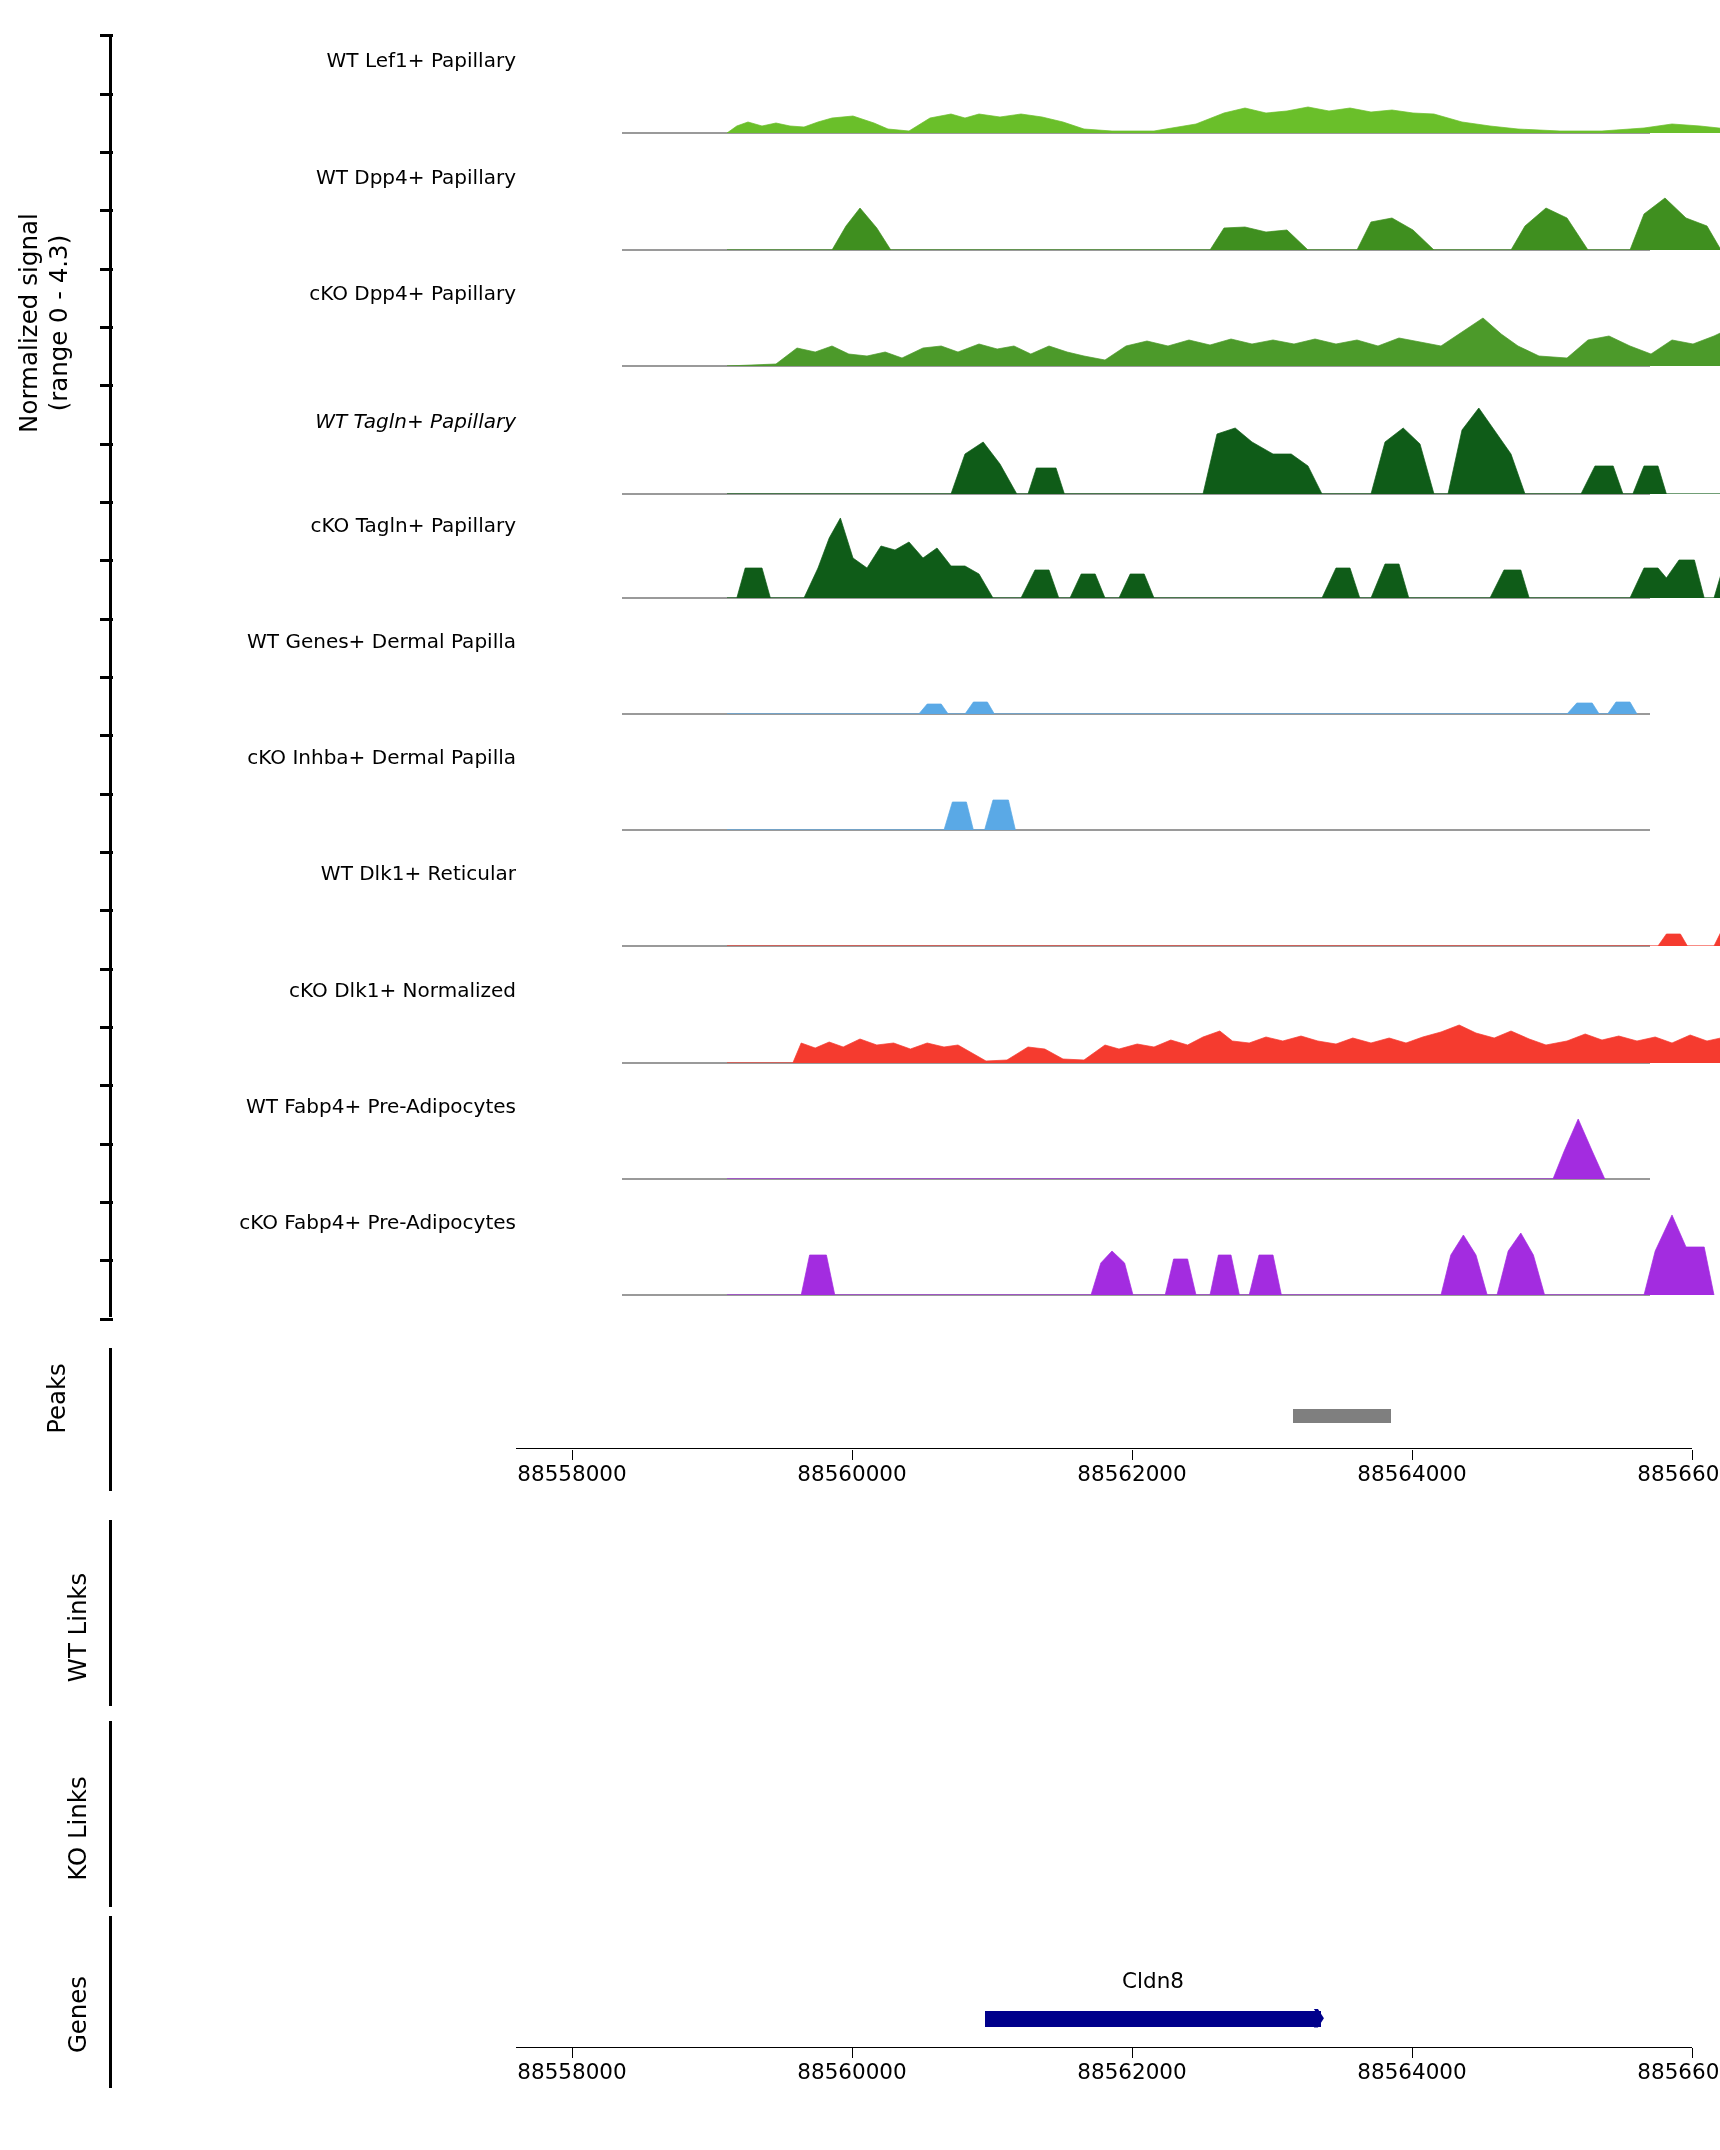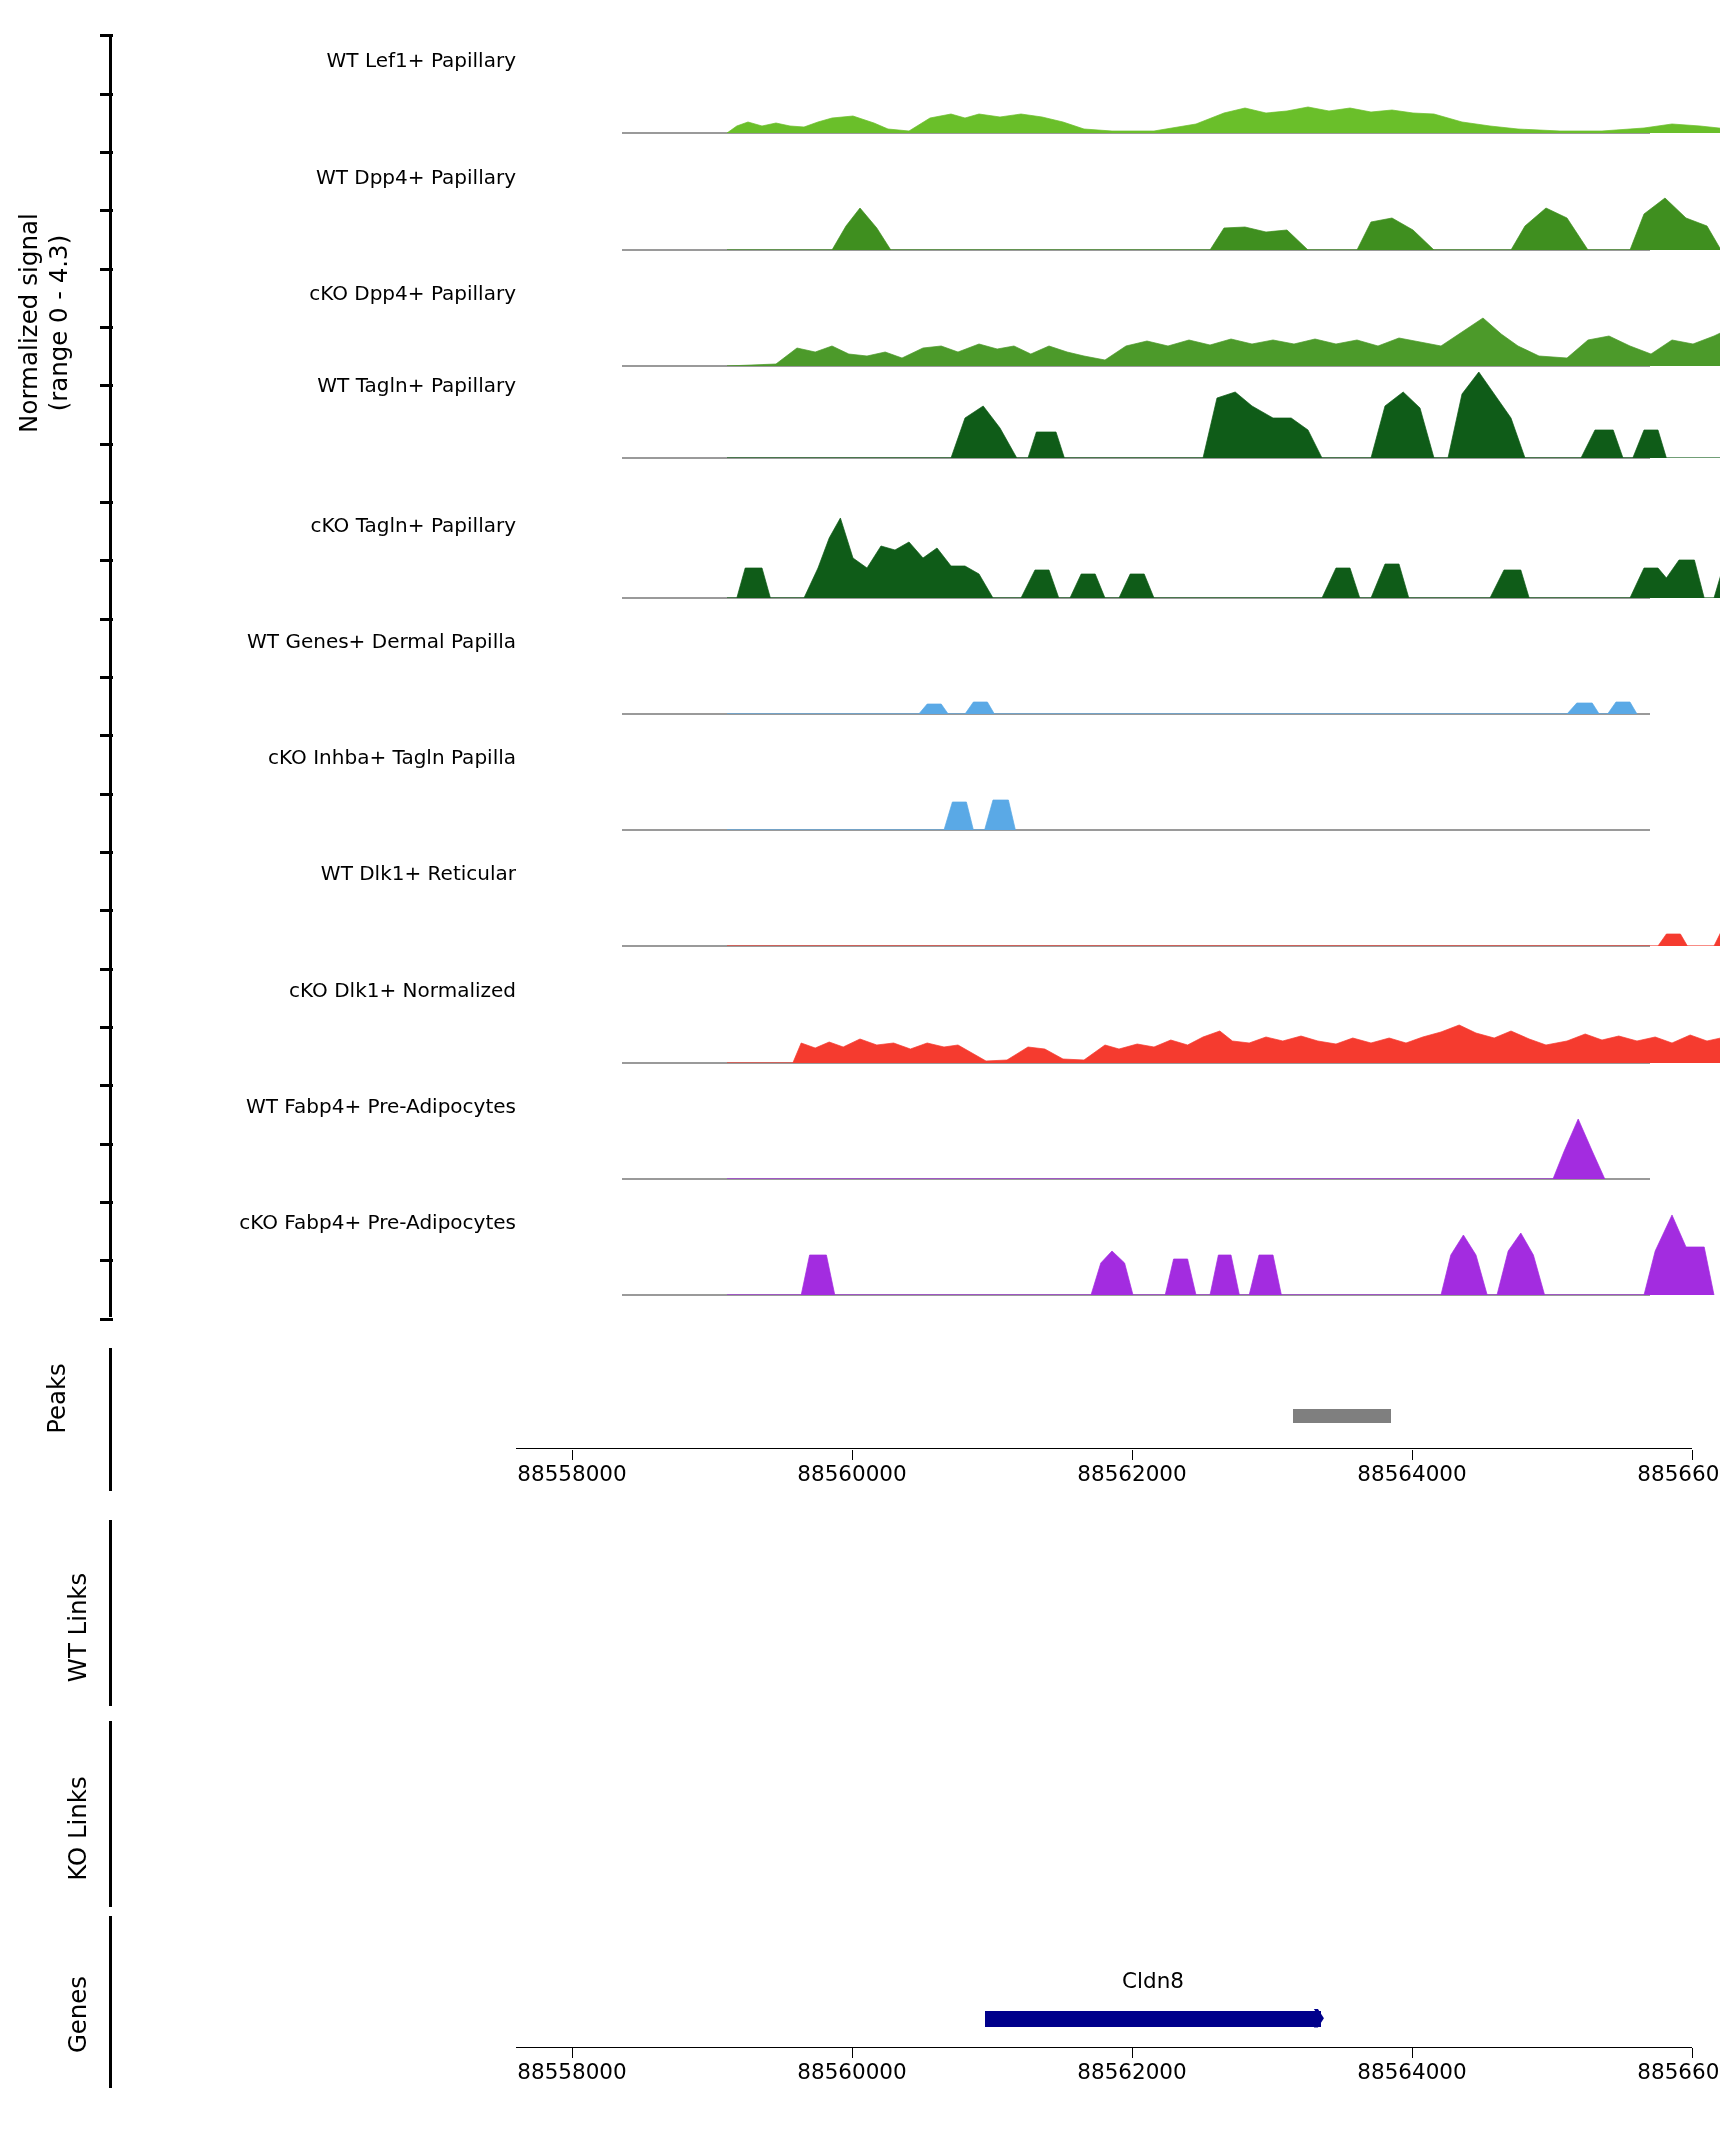--- a/index.html
+++ b/index.html
@@ -227,21 +227,21 @@
         <div class="track-label">cKO Dpp4+ Papillary</div>
         <div class="track-plot">
           <div class="baseline"></div>
           <div class="sig" style="left: 106px; width: 1176px;">
             <svg viewBox="0 0 1640 120" preserveAspectRatio="none">
               <path d="M146.43,120.00 L214.76,117.21 L244.05,94.88 L269.43,100.47 L292.86,92.09 L316.29,103.26 L341.67,106.05 L367.05,100.47 L390.48,108.84 L419.76,94.88 L445.14,92.09 L468.57,100.47 L497.86,89.30 L523.24,96.28 L546.67,92.09 L570.10,103.26 L595.48,92.09 L620.86,100.47 L644.29,106.05 L673.57,111.63 L702.86,92.09 L732.14,85.12 L761.43,92.09 L790.71,83.72 L820.00,90.70 L849.29,82.33 L878.57,89.30 L907.86,83.72 L937.14,89.30 L966.43,82.33 L995.71,89.30 L1025.00,83.72 L1054.29,92.09 L1083.57,80.93 L1112.86,86.51 L1142.14,92.09 L1171.43,72.56 L1200.71,53.02 L1226.10,75.35 L1249.52,92.09 L1278.81,106.05 L1317.86,108.84 L1347.14,83.72 L1376.43,78.14 L1405.71,92.09 L1435.00,103.26 L1464.29,83.72 L1493.57,89.30 L1522.86,78.14 L1552.14,64.19 L1571.67,80.93 L1585.33,97.67 L1597.05,111.63 L1597.05,120 L146.43,120 Z" fill="#4c9a2a" stroke="#4c9a2a" stroke-width="1"></path>
             </svg>
           </div>
         </div>
       </div>
-      <div class="track" style="top: 364px;">
+      <div class="track" style="top: 400px; font-style: italic;">
         <div class="track-label">WT Tagln+ Papillary</div>
         <div class="track-plot">
           <div class="baseline"></div>
           <div class="sig" style="left: 106px; width: 1176px;">
             <svg viewBox="0 0 1640 120" preserveAspectRatio="none">
               <path d="M146.43,120.00 L458.81,120.00 L478.33,64.19 L503.71,47.44 L527.14,78.14 L550.57,120.00 L566.19,120.00 L577.90,83.72 L605.24,83.72 L616.95,120.00 L810.24,120.00 L829.76,36.28 L855.14,27.91 L878.57,47.44 L907.86,64.19 L933.24,64.19 L956.67,80.93 L976.19,120.00 L1044.52,120.00 L1064.05,47.44 L1089.43,27.91 L1112.86,50.23 L1132.38,120.00 L1151.90,120.00 L1171.43,30.70 L1194.86,0.00 L1220.24,36.28 L1239.76,64.19 L1259.29,120.00 L1337.38,120.00 L1356.90,80.93 L1382.29,80.93 L1395.95,120.00 L1409.62,120.00 L1425.24,80.93 L1444.76,80.93 L1456.48,120.00 L1552.14,120.00 L1571.67,78.14 L1597.05,78.14 L1604.86,120.00 L1604.86,120 L146.43,120 Z" fill="#0f5c18" stroke="#0f5c18" stroke-width="1"></path>
             </svg>
           </div>
         </div>
       </div>
@@ -261,21 +261,21 @@
         <div class="track-plot">
           <div class="baseline"></div>
           <div class="sig" style="left: 106px; width: 1176px;">
             <svg viewBox="0 0 1640 120" preserveAspectRatio="none">
               <path d="M146.43,120.00 L413.90,120.00 L425.62,106.05 L445.14,106.05 L454.90,120.00 L478.33,120.00 L490.05,103.26 L509.57,103.26 L519.33,120.00 L1317.86,120.00 L1331.52,104.65 L1353.00,104.65 L1362.76,120.00 L1374.48,120.00 L1386.19,103.26 L1405.71,103.26 L1415.48,120.00 L1415.48,120 L146.43,120 Z" fill="#5aa9e6" stroke="#5aa9e6" stroke-width="1"></path>
             </svg>
           </div>
         </div>
       </div>
       <div class="track" style="top: 736px;">
-        <div class="track-label">cKO Inhba+ Tagln Papilla</div>
+        <div class="track-label">cKO Inhba+ Dermal Papilla</div>
         <div class="track-plot">
           <div class="baseline"></div>
           <div class="sig" style="left: 106px; width: 1176px;">
             <svg viewBox="0 0 1640 120" preserveAspectRatio="none">
               <path d="M146.43,120.00 L449.05,120.00 L460.76,80.93 L480.29,80.93 L490.05,120.00 L505.67,120.00 L517.38,78.14 L538.86,78.14 L548.62,120.00 L548.62,120 L146.43,120 Z" fill="#5aa9e6" stroke="#5aa9e6" stroke-width="1"></path>
             </svg>
           </div>
         </div>
       </div>
       <div class="track" style="top: 852px;">

